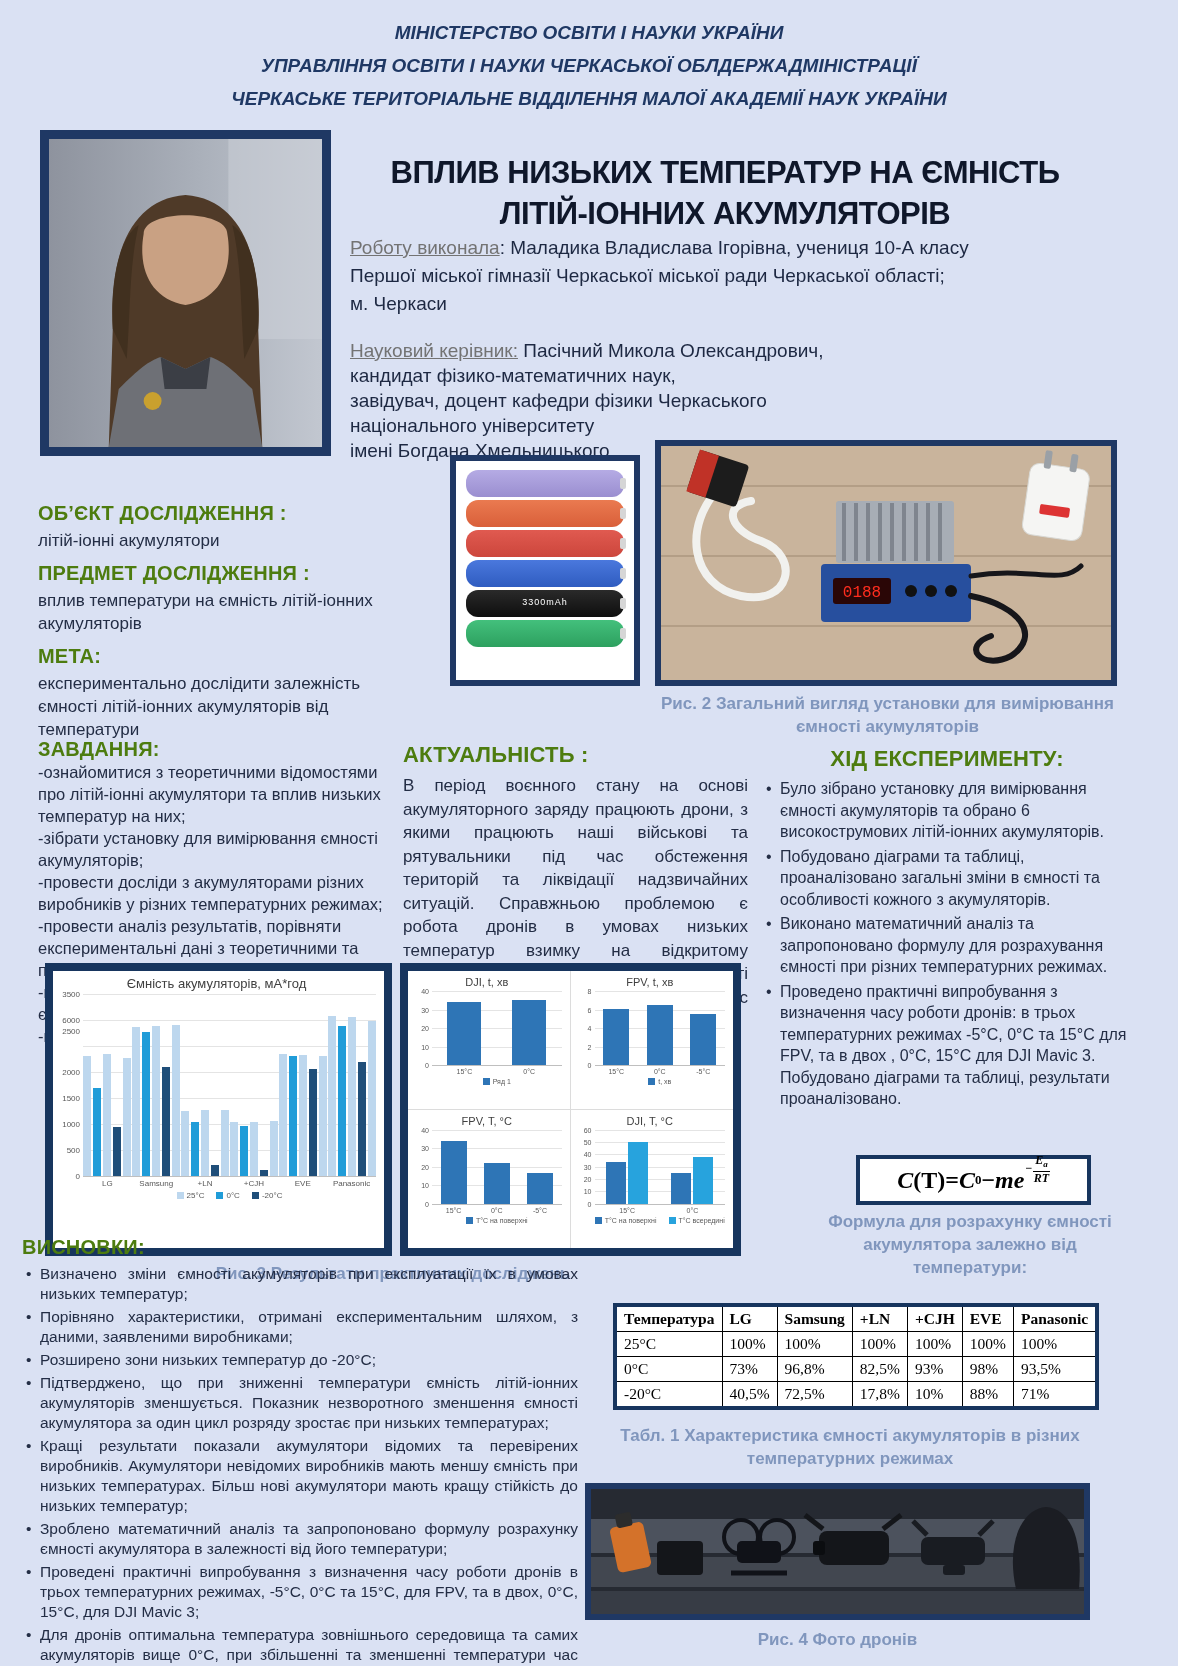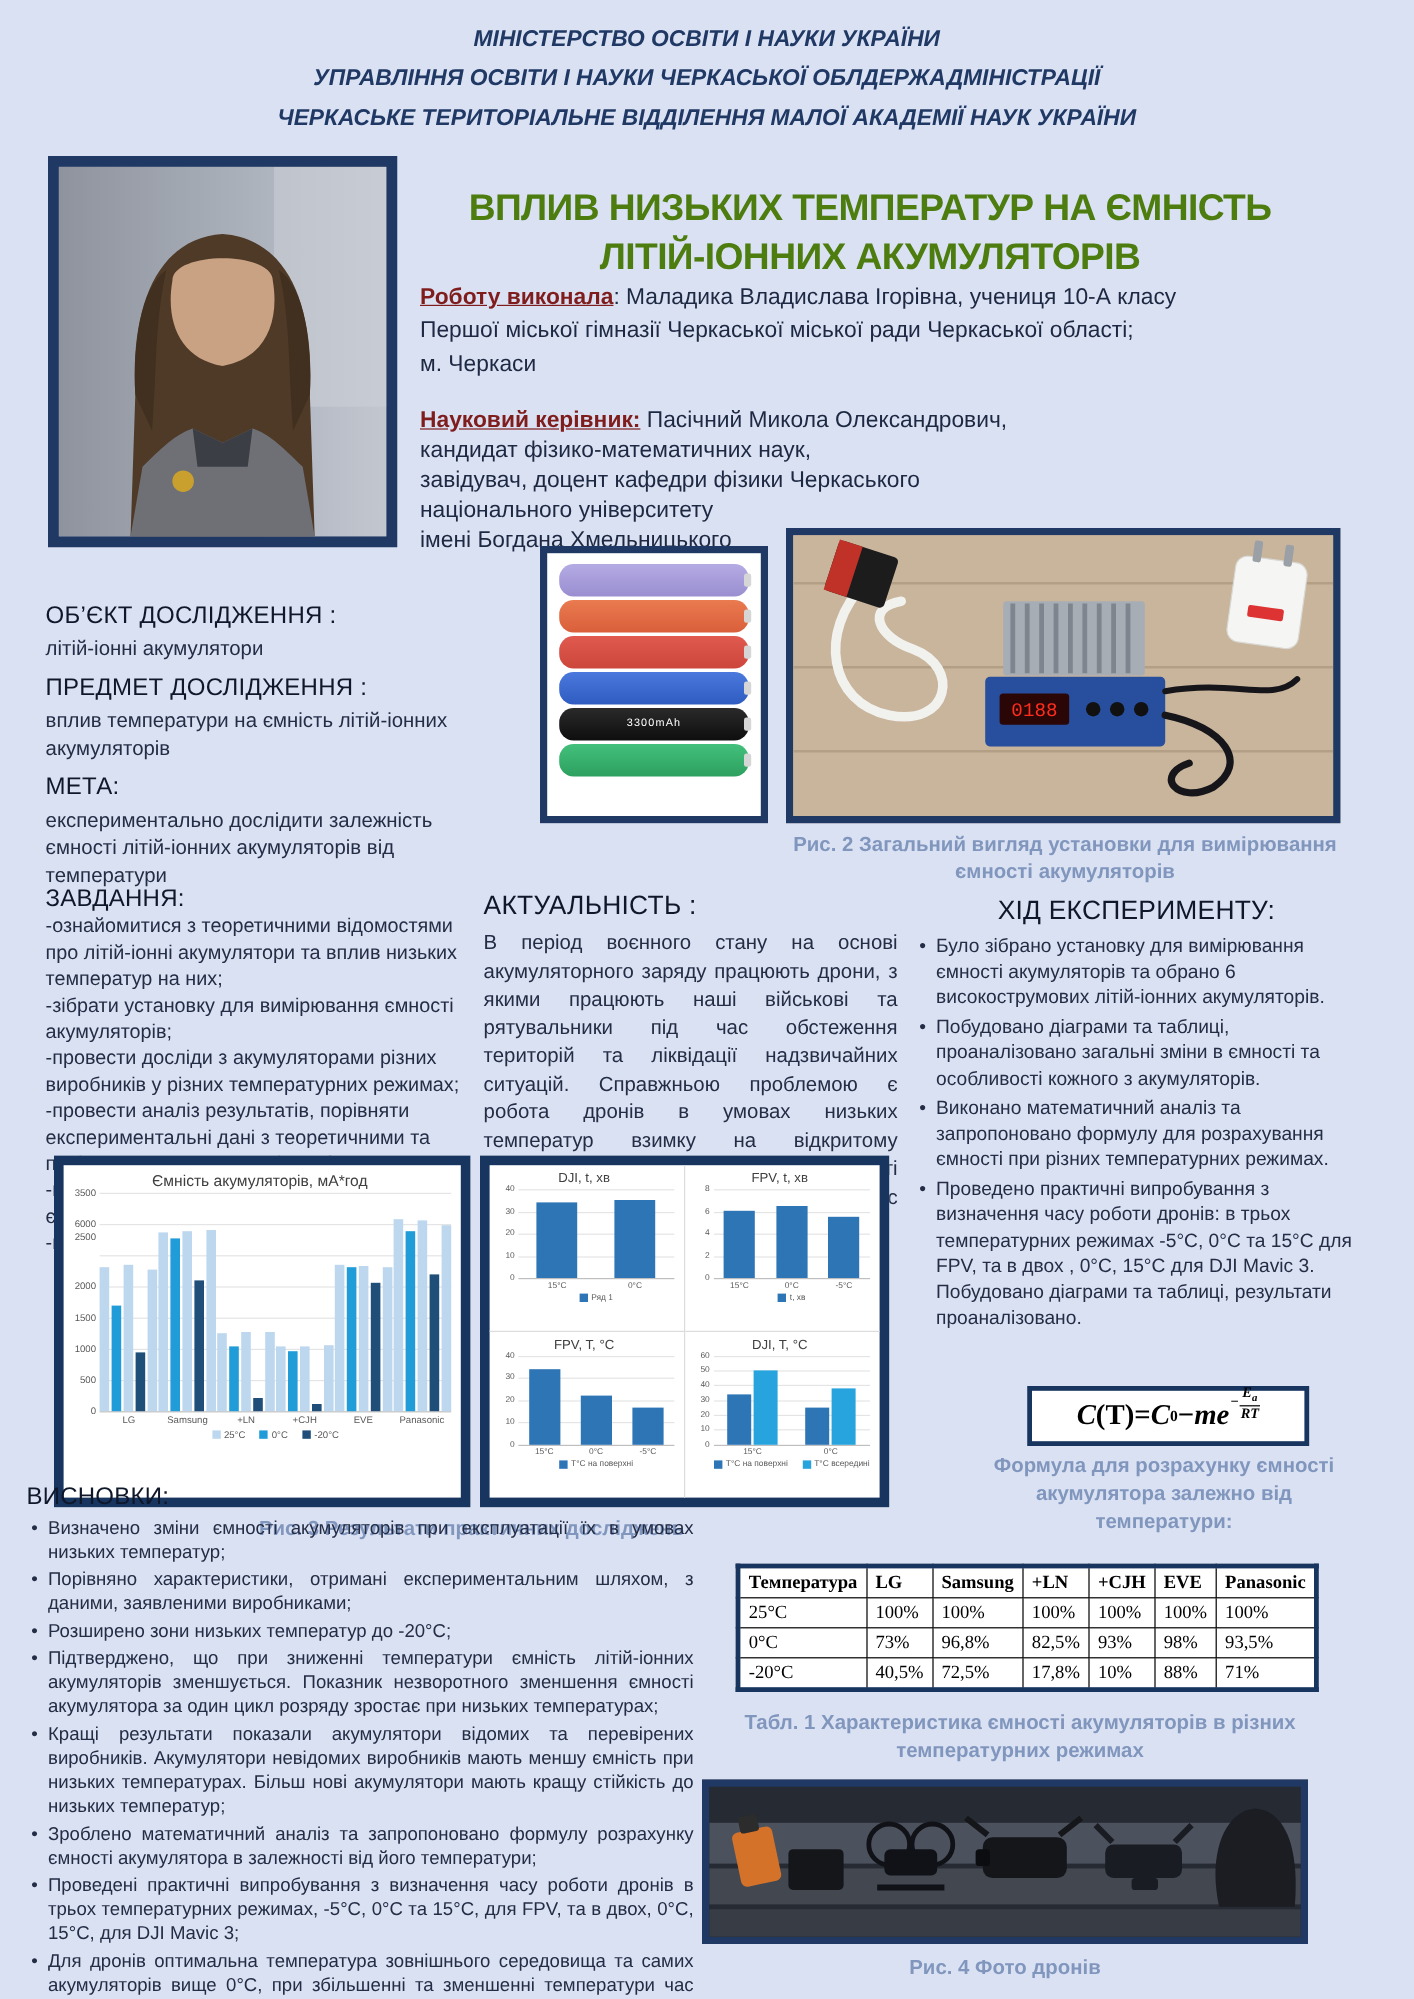--- a/index.html
+++ b/index.html
@@ -6,27 +6,27 @@
   .page{position:relative;width:1178px;height:1666px;background:#dae1f3;overflow:hidden;
         font-family:"Liberation Sans",sans-serif;color:#1d2842;}
   .abs{position:absolute;box-sizing:border-box;}
   
   .org-header{left:0;top:16px;width:1178px;text-align:center;font-style:italic;
               font-weight:600;font-size:19px;line-height:33px;color:#1f3864;}
   
   .photo-frame{left:40px;top:130px;width:291px;height:326px;border:9px solid #1f3864;background:#9aa0ac;}
   .photo-frame svg{display:block;width:100%;height:100%;}
   
-  .poster-title{left:345px;top:152px;width:760px;text-align:center;color:#4d7c0f;
+  .poster-title{left:345px;top:152px;width:760px;text-align:center;color:#0f172a;
                 font-weight:bold;font-size:31px;line-height:41px;letter-spacing:-0.5px;}
   .author-block{left:350px;top:234px;width:745px;font-size:19px;line-height:28px;color:#1d2842;}
-  .lbl-underline{font-weight:bold;text-decoration:underline;color:#7f1d1d;}
+  .lbl-underline{font-weight:normal;text-decoration:underline;color:#737373;}
   .supervisor-block{left:350px;top:338px;width:745px;font-size:19px;line-height:25px;color:#1d2842;}
   
-  .sec-head{font-weight:normal;color:#0f172a;font-size:20px;letter-spacing:0.2px;}
+  .sec-head{font-weight:bold;color:#4d7c0f;font-size:20px;letter-spacing:0.2px;}
   .sec-body{font-size:17px;line-height:23px;color:#232d45;}
   .study-block{left:38px;top:492px;width:352px;}
   .study-block .sec-head{margin:10px 0 4px 0;}
   .tasks-block{left:38px;top:738px;width:352px;}
   .tasks-list div{font-size:16.5px;line-height:22px;color:#232d45;}
   
   .fig1-frame{left:450px;top:455px;width:190px;height:231px;border:6px solid #1f3864;background:#fff;padding:6px 10px;}
   .fig2-frame{left:655px;top:440px;width:462px;height:246px;border:6px solid #1f3864;background:#c9b49c;}
   .fig2-frame svg,.fig4-frame svg{display:block;width:100%;height:100%;}
   .battery{height:27px;border-radius:12px;margin:3px 0;position:relative;}

